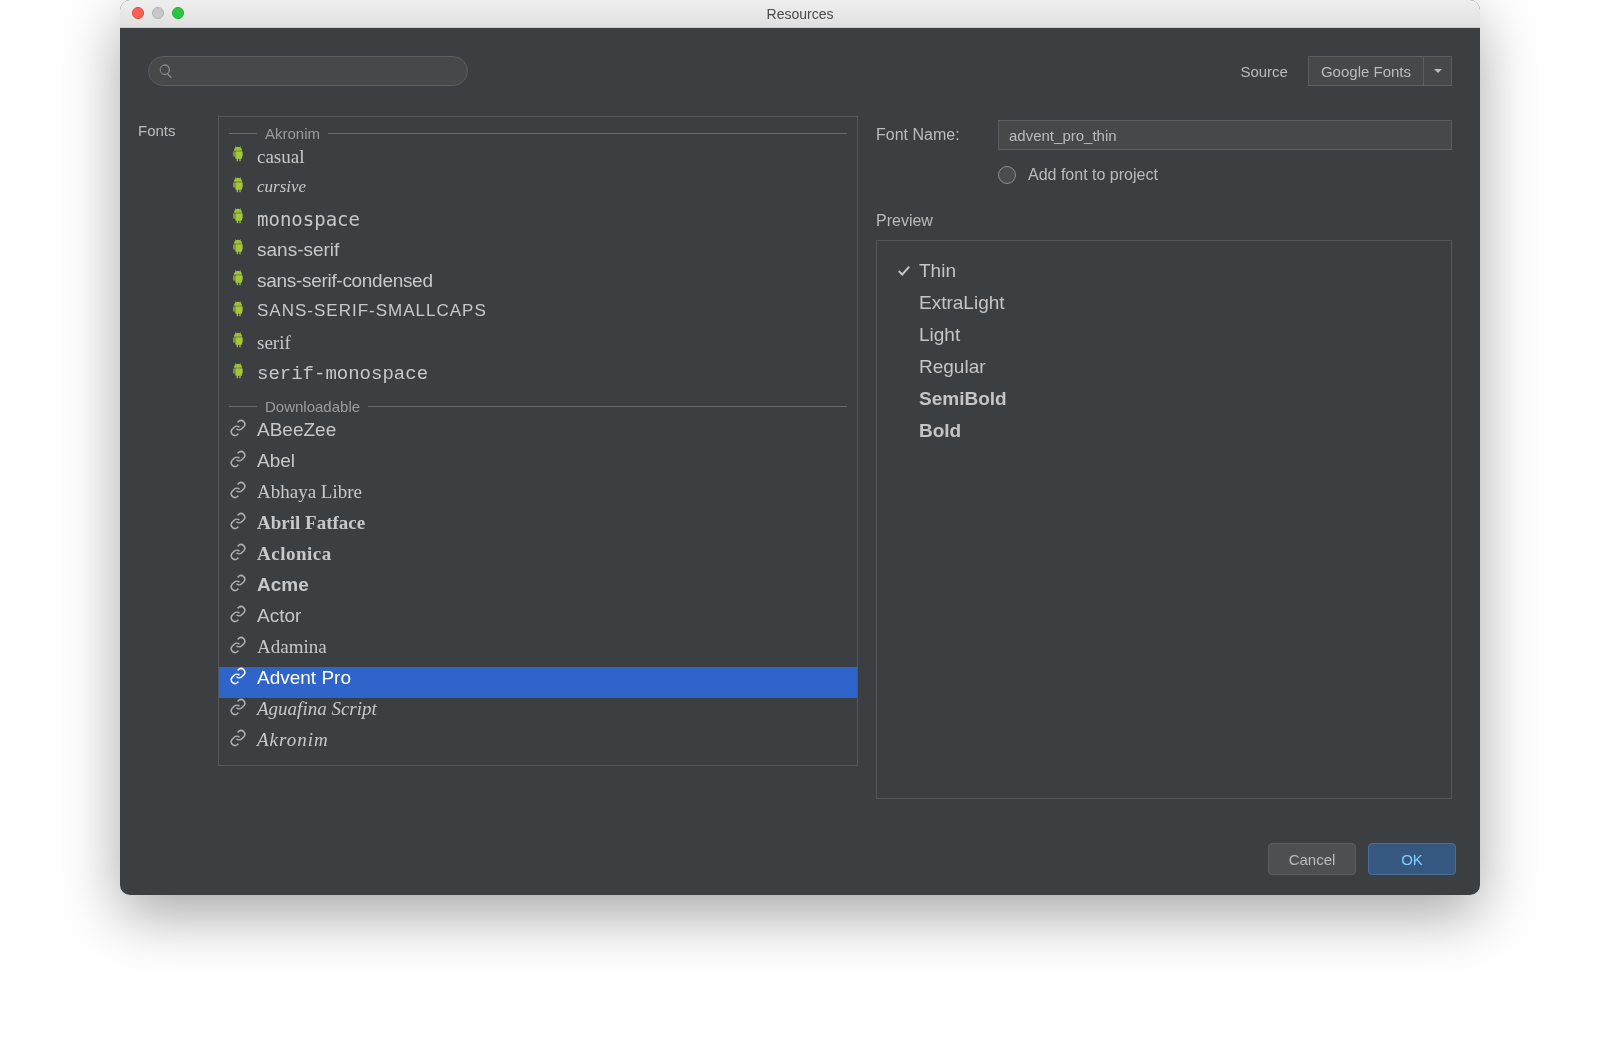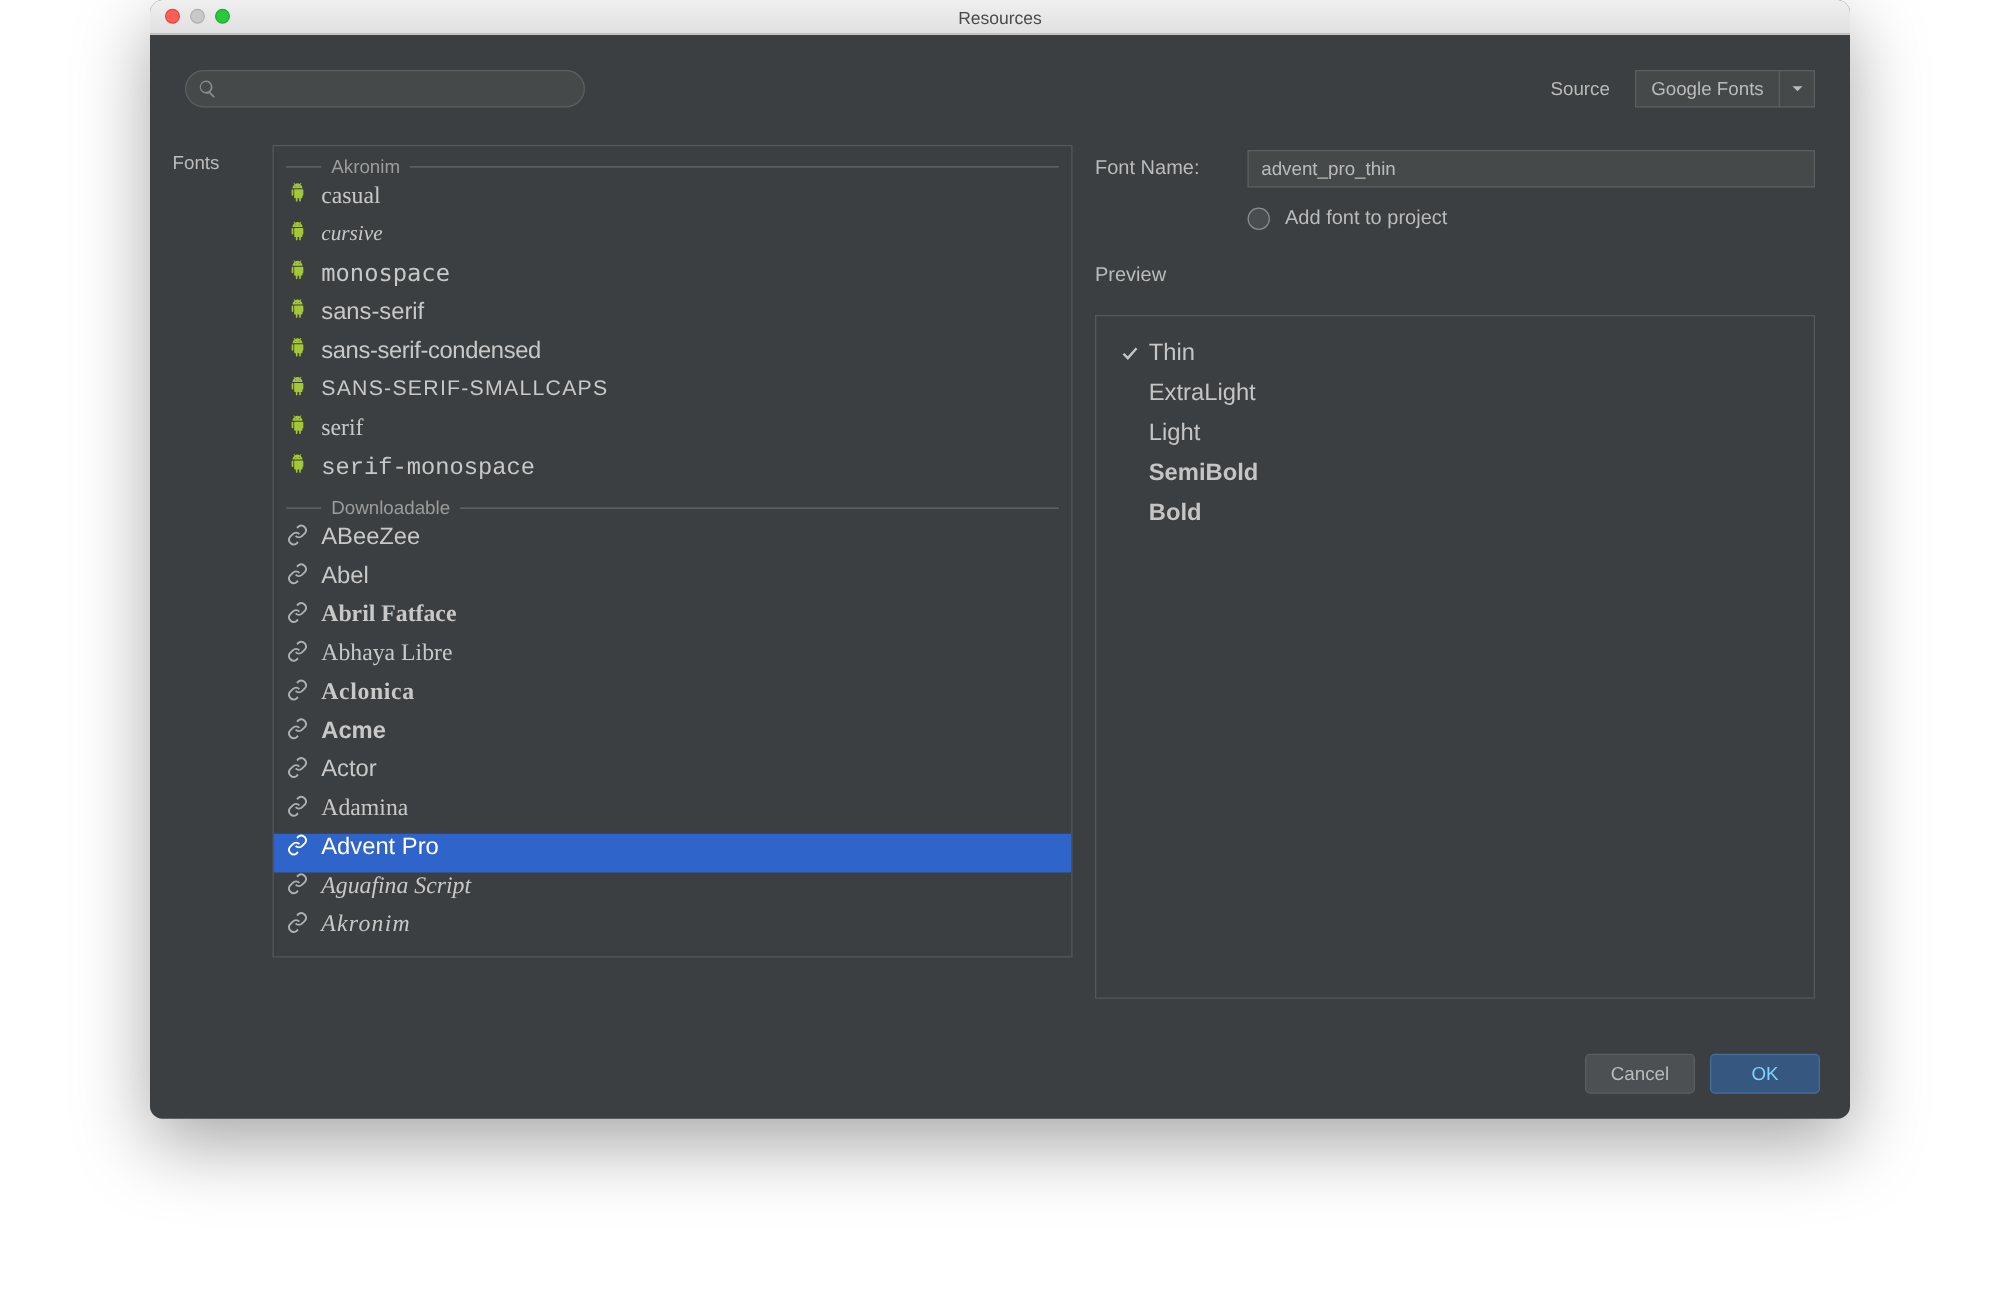--- a/index.html
+++ b/index.html
@@ -174,21 +174,20 @@
   }
   .radio.checked::after{
     content:""; position:absolute; inset:4px; border-radius:50%; background:#d6d6d6;
   }
   .preview-label{font-size:16px; color:var(--text); margin-bottom:10px;}
   .preview-box{
     flex:1; border:1px solid var(--border);
     padding:14px 18px;
     overflow:auto;
     min-height:0;
-    margin-top:12px;
   }
   .weight-row{
     display:flex; align-items:center; gap:6px;
     font-size:19px; color:#c5c5c5;
     padding:5px 0;
     font-family:"Arial Narrow",Arial,sans-serif;
   }
   .weight-row .chk{width:18px; display:inline-flex; justify-content:center;}
   .weight-row .chk svg{width:14px;height:14px; stroke:#c5c5c5; fill:none; stroke-width:2.2;}
   .w100{font-weight:100;}
@@ -347,30 +346,30 @@
             </span>
             <span class="ff-abel">Abel</span>
           </div>
           <div class="font-item">
             <span class="icon">
               <svg class="link-svg" viewBox="0 0 24 24">
                 <path d="M10 13a5 5 0 007 0l3-3a5 5 0 00-7-7l-1.5 1.5"></path>
                 <path d="M14 11a5 5 0 00-7 0l-3 3a5 5 0 007 7l1.5-1.5"></path>
               </svg>
             </span>
+            <span class="ff-abhaya">Abhaya Libre</span>
+          </div>
+          <div class="font-item">
+            <span class="icon">
+              <svg class="link-svg" viewBox="0 0 24 24">
+                <path d="M10 13a5 5 0 007 0l3-3a5 5 0 00-7-7l-1.5 1.5"></path>
+                <path d="M14 11a5 5 0 00-7 0l-3 3a5 5 0 007 7l1.5-1.5"></path>
+              </svg>
+            </span>
             <span class="ff-abril">Abril Fatface</span>
-          </div>
-          <div class="font-item">
-            <span class="icon">
-              <svg class="link-svg" viewBox="0 0 24 24">
-                <path d="M10 13a5 5 0 007 0l3-3a5 5 0 00-7-7l-1.5 1.5"></path>
-                <path d="M14 11a5 5 0 00-7 0l-3 3a5 5 0 007 7l1.5-1.5"></path>
-              </svg>
-            </span>
-            <span class="ff-abhaya">Abhaya Libre</span>
           </div>
           <div class="font-item">
             <span class="icon">
               <svg class="link-svg" viewBox="0 0 24 24">
                 <path d="M10 13a5 5 0 007 0l3-3a5 5 0 00-7-7l-1.5 1.5"></path>
                 <path d="M14 11a5 5 0 00-7 0l-3 3a5 5 0 007 7l1.5-1.5"></path>
               </svg>
             </span>
             <span class="ff-aclonica">Aclonica</span>
           </div>
@@ -452,20 +451,24 @@
               <span>Thin</span>
             </div>
             <div class="weight-row w200">
               <span class="chk"></span>
               <span>ExtraLight</span>
             </div>
             <div class="weight-row w300">
               <span class="chk"></span>
               <span>Light</span>
             </div>
+            <div class="weight-row w400">
+              <span class="chk"></span>
+              <span>Regular</span>
+            </div>
             <div class="weight-row w600">
               <span class="chk"></span>
               <span>SemiBold</span>
             </div>
             <div class="weight-row w700">
               <span class="chk"></span>
               <span>Bold</span>
             </div>
           </div>
       </div>

